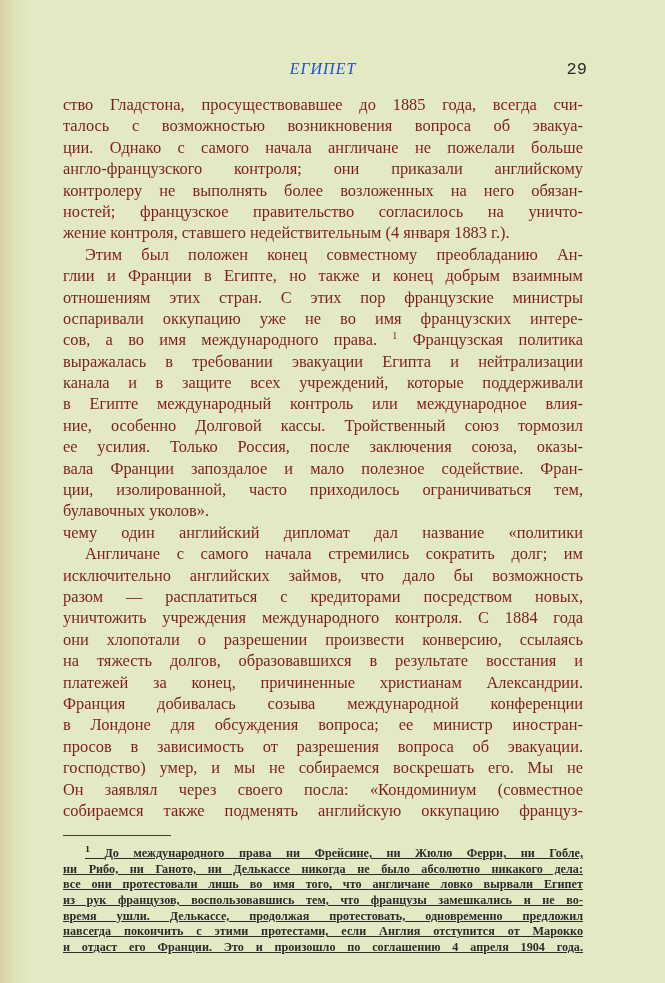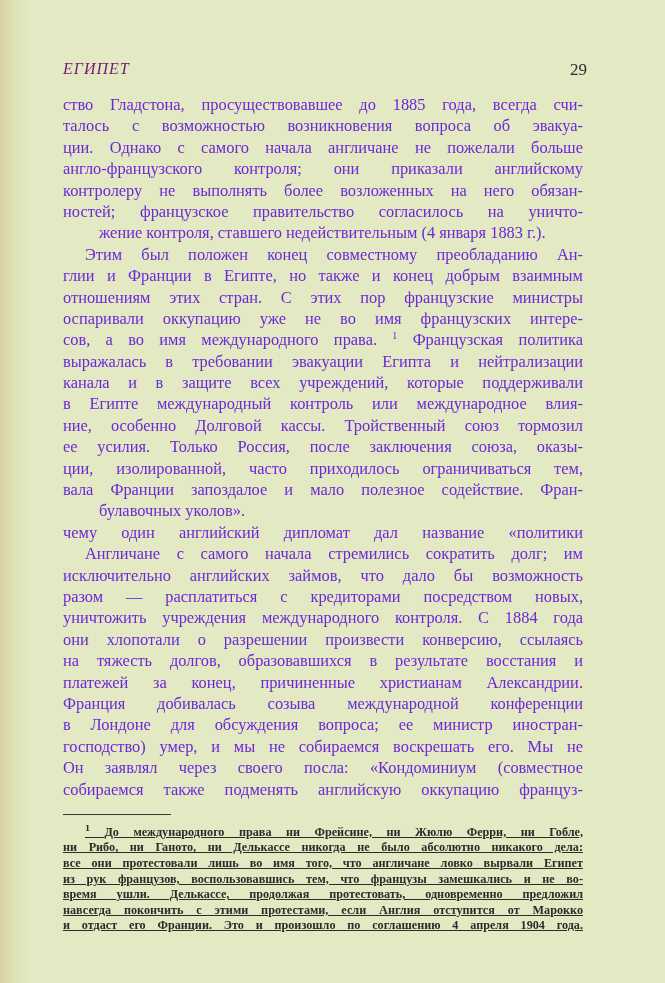--- a/index.html
+++ b/index.html
@@ -26,51 +26,52 @@
     .running-head {
       position: relative;
       height: 24px;
       margin-bottom: 12px;
     }
     .running-title {
       position: absolute;
       left: 0;
       right: 0;
       top: 2px;
+      text-align: center;
       font-style: italic;
       font-size: 16px;
       letter-spacing: 1px;
-      color: #701a75;
+      color: #1d4ed8;
     }
     .page-number {
       position: absolute;
       right: -4px;
       top: 2px;
       font-size: 17px;
       color: #2c2c2a;
+      font-family: Liberation Mono, monospace;
     }
     .body-text {
       font-size: 16.4px;
       line-height: 21.4px;
       text-align: justify;
       font-family: "Liberation Serif", serif;
-      color: #6d28d9;
+      color: #7f1d1d;
       font-stretch: condensed;
     }
     .line {
       display: block;
       white-space: nowrap;
       text-align: justify;
       text-align-last: justify;
       height: 21.4px;
       overflow: hidden;
     }
     .line.last {
       text-align-last: left;
-      margin-left: 36px;
     }
     .line.indent {
       padding-left: 22px;
     }
     .sup {
       font-size: 10px;
       vertical-align: super;
       line-height: 0;
     }
     .footnote-rule {
@@ -120,36 +121,37 @@
       <span class="line indent">Этим был положен конец совместному преобладанию Ан-</span>
       <span class="line">глии и Франции в Египте, но также и конец добрым взаимным</span>
       <span class="line">отношениям этих стран. С этих пор французские министры</span>
       <span class="line">оспаривали оккупацию уже не во имя французских интере-</span>
       <span class="line"><span>сов, а во имя международного права.</span> <span class="sup">1</span> <span>Французская политика</span></span>
       <span class="line">выражалась в требовании эвакуации Египта и нейтрализации</span>
       <span class="line">канала и в защите всех учреждений, которые поддерживали</span>
       <span class="line">в Египте международный контроль или международное влия-</span>
       <span class="line">ние, особенно Долговой кассы. Тройственный союз тормозил</span>
       <span class="line">ее усилия. Только Россия, после заключения союза, оказы-</span>
+      <span class="line">вала Франции запоздалое и мало полезное содействие. Фран-</span>
       <span class="line">ции, изолированной, часто приходилось ограничиваться тем,</span>
-      <span class="line">вала Франции запоздалое и мало полезное содействие. Фран-</span>
       <span class="line last">булавочных уколов».</span>
       <span class="line">чему один английский дипломат дал название «политики</span>
     </div>
 
     <div>
       <span class="line indent">Англичане с самого начала стремились сократить долг; им</span>
       <span class="line">исключительно английских займов, что дало бы возможность</span>
       <span class="line">разом — расплатиться с кредиторами посредством новых,</span>
       <span class="line">уничтожить учреждения международного контроля. С 1884 года</span>
       <span class="line">они хлопотали о разрешении произвести конверсию, ссылаясь</span>
       <span class="line">на тяжесть долгов, образовавшихся в результате восстания и</span>
       <span class="line">платежей за конец, причиненные христианам Александрии.</span>
       <span class="line">Франция добивалась созыва международной конференции</span>
       <span class="line">в Лондоне для обсуждения вопроса; ее министр иностран-</span>
+      <span class="line">просов в зависимость от разрешения вопроса об эвакуации.</span>
       <span class="line">господство) умер, и мы не собираемся воскрешать его. Мы не</span>
       <span class="line">Он заявлял через своего посла: «Кондоминиум (совместное</span>
       <span class="line">собираемся также подменять английскую оккупацию француз-</span>
     </div>
 
   </div>
 
   <div class="footnote-rule"></div>
 
   <div class="footnote">

